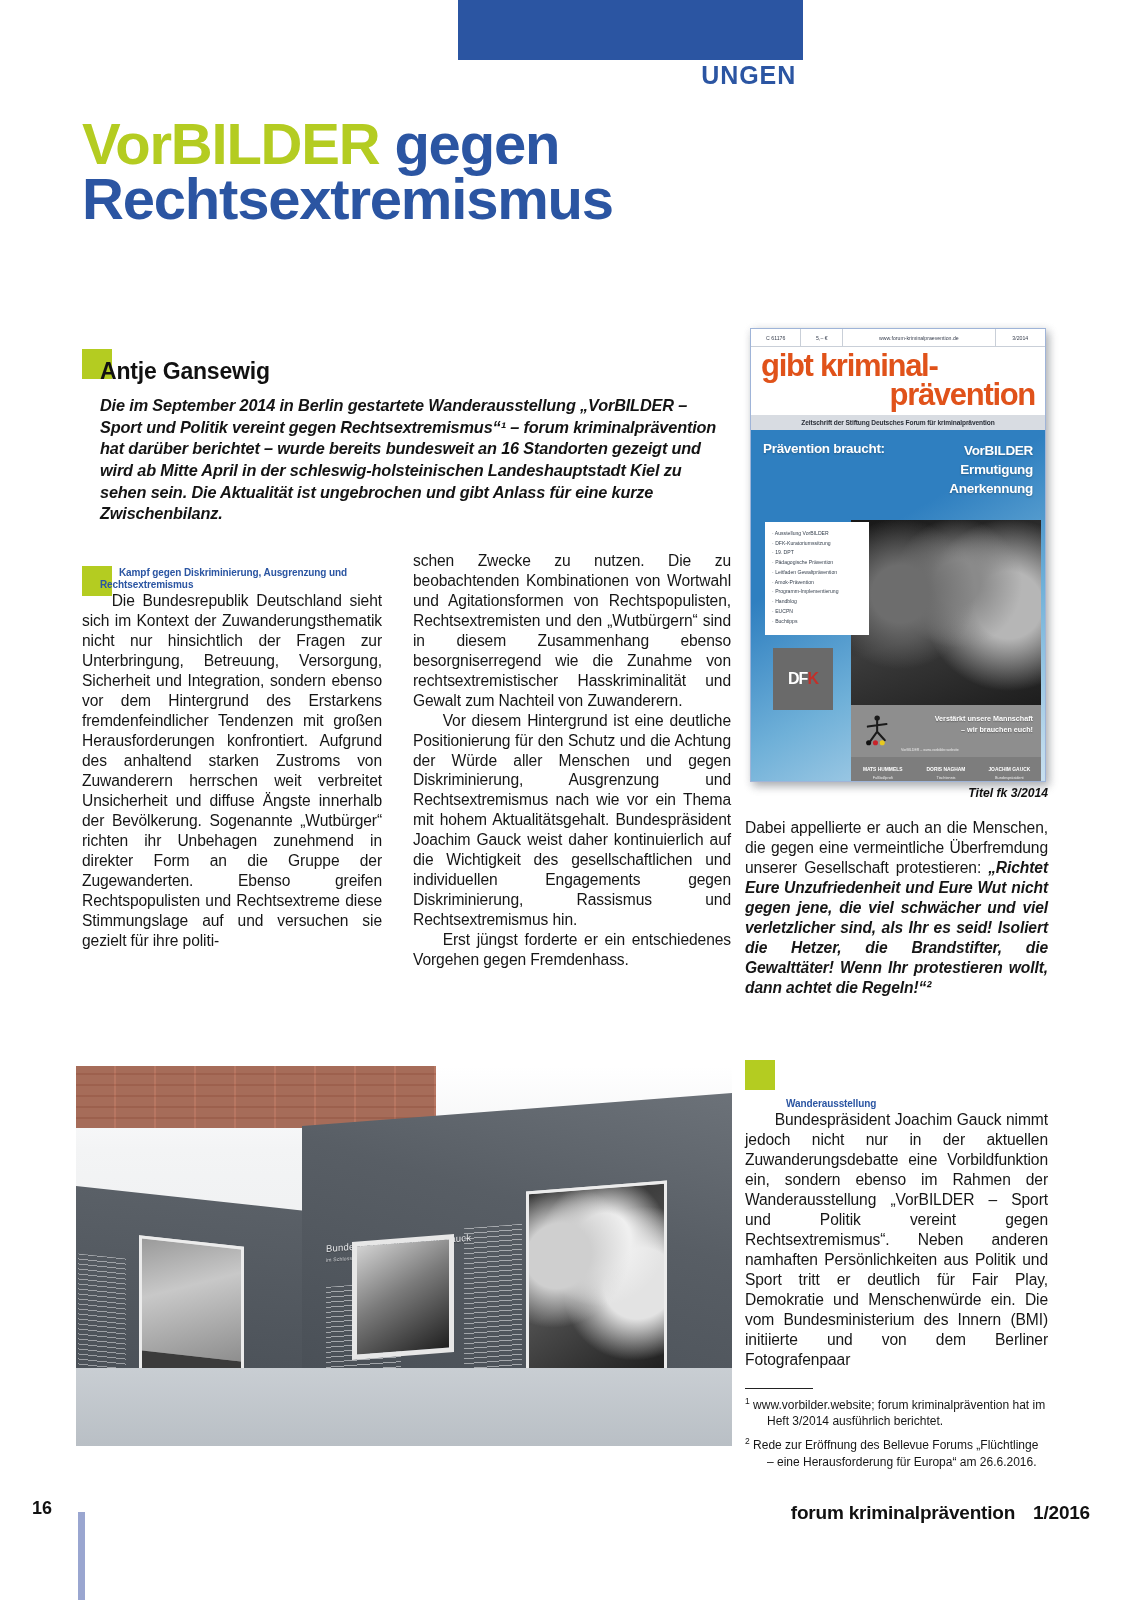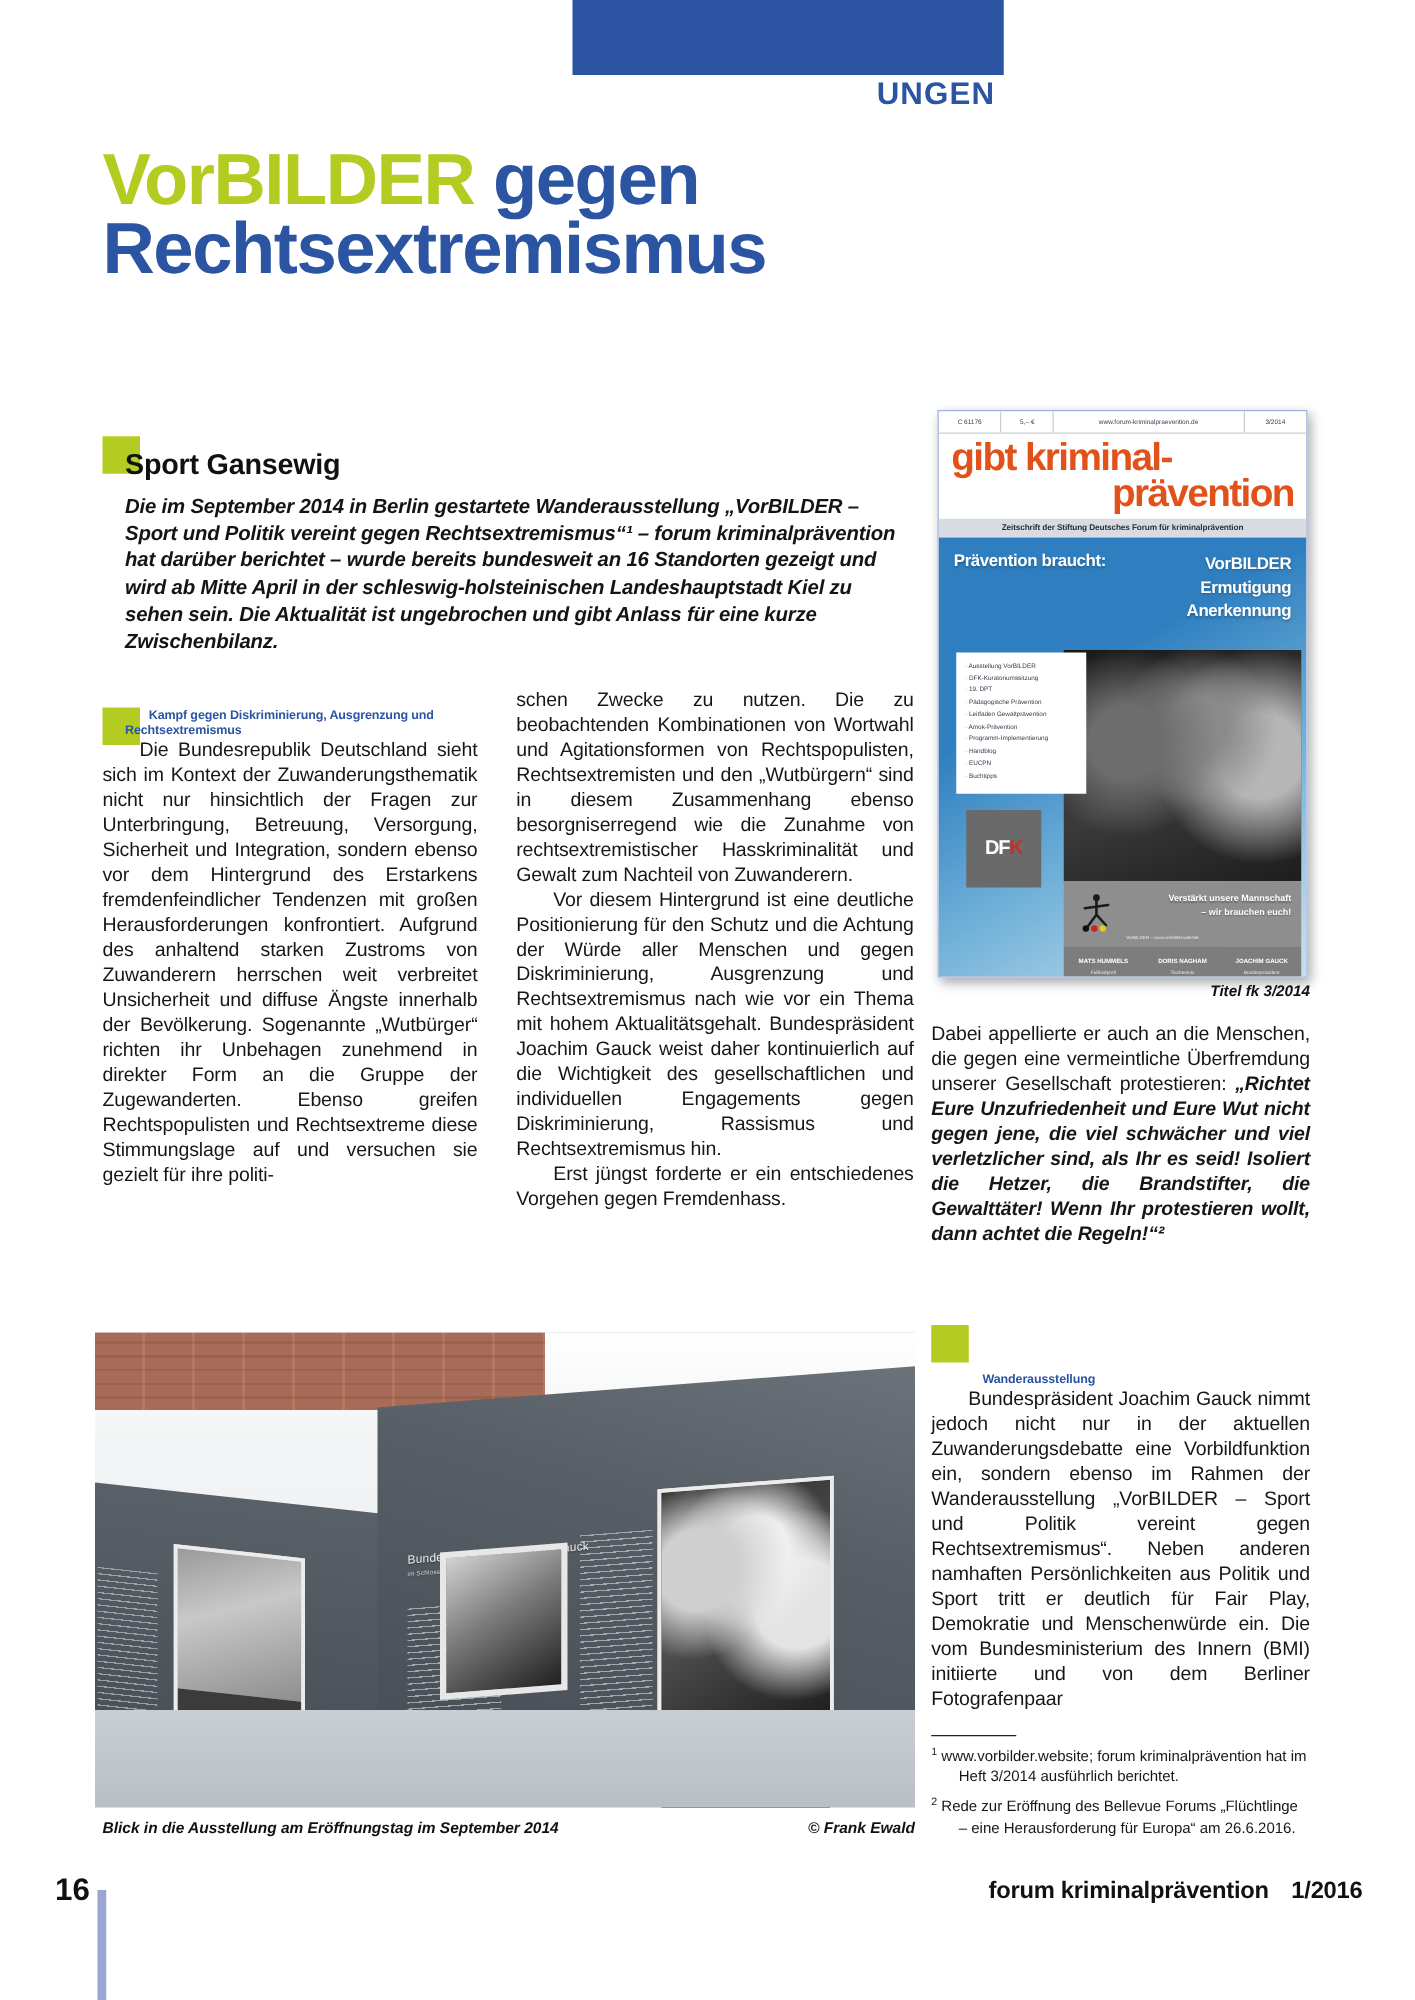--- a/index.html
+++ b/index.html
@@ -234,21 +234,21 @@
   .footnotes{
     position:absolute;left:745px;top:1396px;width:305px;
     font-size:12px;line-height:1.35;color:#161616;
   }
   .footnotes p{margin:0 0 7px 0;padding-left:11px;text-indent:-11px;}
   .footnotes sup{font-size:8.5px;}
   .footnotes .ind{display:block;padding-left:11px;text-indent:0;}
 
   
   .folio{
-    position:absolute;left:32px;top:1498px;font-size:25px;font-weight:800;color:#111;margin-left:12px;
+    position:absolute;left:32px;top:1498px;font-size:18px;font-weight:800;color:#111;
   }
   .folio-bar{position:absolute;left:78px;top:1512px;width:7px;height:88px;background:#9aa6d0;}
   .foot-right{
     position:absolute;right:42px;top:1502px;font-size:19px;font-weight:700;color:#111;
     letter-spacing:-.2px;
   }
   .foot-right .issue{margin-left:18px;}
 </style>
 </head>
 <body>
@@ -258,21 +258,21 @@
   <div class="rubric-block"></div>
   <div class="rubric-text"><span class="rubric-pad"></span><span class="on-blue">VERANSTALT</span><span class="on-white">UNGEN</span></div>
 
   <div class="headline">
     <span class="green">VorBILDER</span>
     <span>gegen</span>
     <span class="l2">Rechtsextremismus</span>
   </div>
 
   <div class="green-marker marker-author"></div>
-  <div class="author">Sport Gansewig</div>
+  <div class="author">Antje Gansewig</div>
   <div class="lead">Die im September 2014 in Berlin gestartete Wanderausstellung „VorBILDER – Sport und Politik vereint gegen Rechtsextremismus“¹ – forum kriminalprävention hat darüber berichtet – wurde bereits bundesweit an 16 Standorten gezeigt und wird ab Mitte April in der schleswig-holsteinischen Landeshauptstadt Kiel zu sehen sein. Die Aktualität ist ungebrochen und gibt Anlass für eine kurze Zwischenbilanz.</div>
 
   <div class="green-marker marker-sec1"></div>
   <div class="col col-1">
     <div class="sec-head-wrap">
       <p class="sec-head">Kampf gegen Diskriminierung, Ausgrenzung und Rechtsextremismus</p>
     </div>
     <p>Die Bundesrepublik Deutschland sieht sich im Kontext der Zuwanderungsthematik nicht nur hinsichtlich der Fragen zur Unterbringung, Betreuung, Versorgung, Sicherheit und Integration, sondern ebenso vor dem Hintergrund des Erstarkens fremdenfeindlicher Tendenzen mit großen Herausforderungen konfrontiert. Aufgrund des anhaltend starken Zustroms von Zuwanderern herrschen weit verbreitet Unsicherheit und diffuse Ängste innerhalb der Bevölkerung. Sogenannte „Wutbürger“ richten ihr Unbehagen zunehmend in direkter Form an die Gruppe der Zugewanderten. Ebenso greifen Rechtspopulisten und Rechtsextreme diese Stimmungslage auf und versuchen sie gezielt für ihre politi-</p>
   </div>
 
@@ -376,24 +376,20 @@
     </div>
     <div class="exh-lines xl1"></div>
     <div class="exh-lines xl2"></div>
     <div class="portrait"></div>
     <div class="poster p3">
       <div class="img"></div>
       <div class="bar"></div>
     </div>
     <div class="exh-floor"></div>
   </div>
-  <div class="exh-cap">
-    <span>Blick in die Ausstellung am Eröffnungstag im September 2014</span>
-    <span class="exh-credit">© Frank Ewald</span>
-  </div>
 
   <div class="folio">16</div>
   <div class="folio-bar"></div>
   <div class="foot-right">
     <span>forum kriminalprävention</span><span class="issue">1/2016</span>
   </div>
 
 </div>
 
 </body></html>

